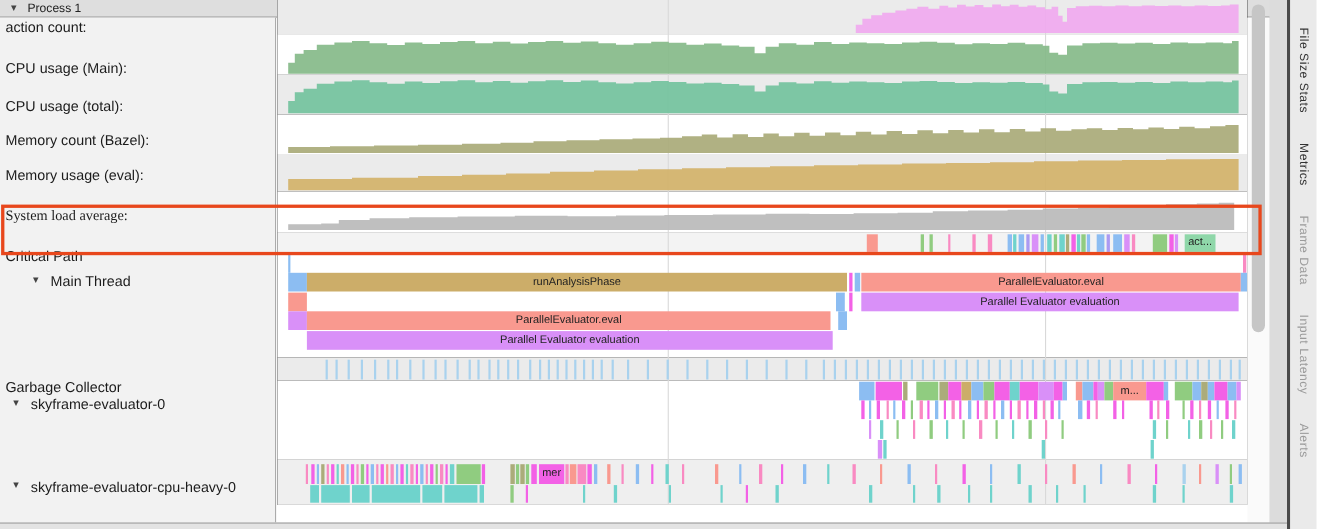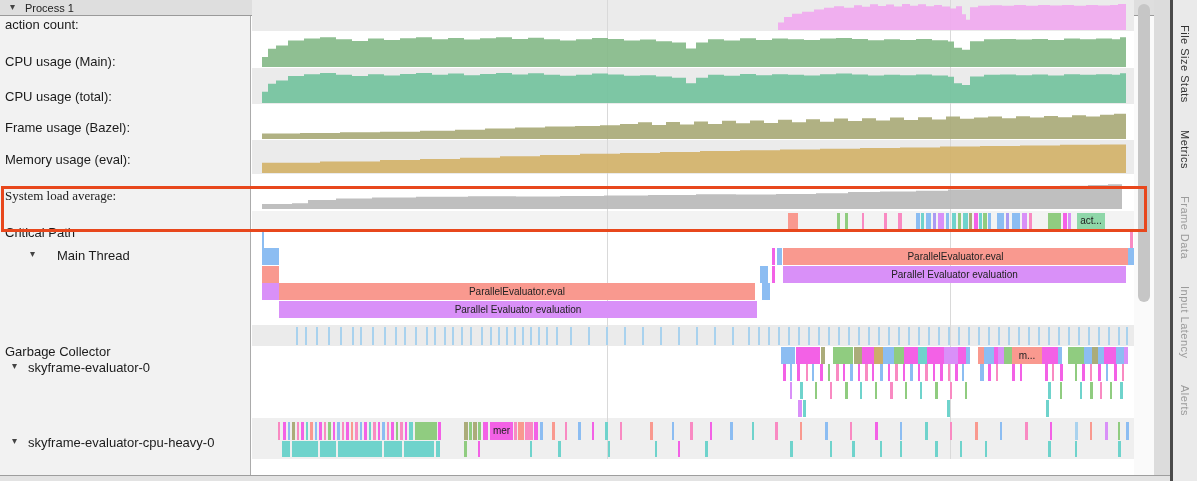--- a/index.html
+++ b/index.html
@@ -56,34 +56,34 @@
       <div class="rowlbl" style="left: 0px; top: 1px;">
         <span style="position: absolute; left: 5px; white-space: nowrap;">action count:</span>
       </div>
       <div class="rowlbl" style="left: 0px; top: 38px;">
         <span style="position: absolute; left: 5px; white-space: nowrap;">CPU usage (Main):</span>
       </div>
       <div class="rowlbl" style="left: 0px; top: 73px;">
         <span style="position: absolute; left: 5px; white-space: nowrap;">CPU usage (total):</span>
       </div>
       <div class="rowlbl" style="left: 0px; top: 104px;">
-        <span style="position: absolute; left: 5px; white-space: nowrap;">Frame usage (Bazel):</span>
+        <span style="position: absolute; left: 5px; white-space: nowrap;">Memory count (Bazel):</span>
       </div>
       <div class="rowlbl" style="left: 0px; top: 136px;">
         <span style="position: absolute; left: 5px; white-space: nowrap;">Memory usage (eval):</span>
       </div>
       <div class="rowlbl" style="left: 0px; top: 172px;">
         <span style="position: absolute; left: 5px; white-space: nowrap; font-family: Liberation Serif, serif;">System load average:</span>
       </div>
       <div class="rowlbl" style="left: 0px; top: 209px;">
         <span style="position: absolute; left: 5px; white-space: nowrap;">Critical Path</span>
       </div>
       <div class="rowlbl" style="left: 0px; top: 232px;">
         <span class="tri" style="position: absolute; left: 30px;">▾</span>
-        <span style="position: absolute; left: 57px; white-space: nowrap; text-align: right;">Main Thread</span>
+        <span style="position: absolute; left: 46px; white-space: nowrap; text-align: right;">Main Thread</span>
       </div>
       <div class="rowlbl" style="left: 0px; top: 328px;">
         <span style="position: absolute; left: 5px; white-space: nowrap;">Garbage Collector</span>
       </div>
       <div class="rowlbl" style="left: 0px; top: 344px;">
         <span class="tri" style="position: absolute; left: 12px;">▾</span>
         <span style="position: absolute; left: 28px; white-space: nowrap;">skyframe-evaluator-0</span>
       </div>
       <div class="rowlbl" style="left: 0px; top: 419px;">
         <span class="tri" style="position: absolute; left: 12px;">▾</span>
@@ -147,20 +147,21 @@
       <div class="seg" style="left: 760px; top: 213px; width: 8px; height: 16px; background: rgb(140, 189, 242); line-height: 16px;"></div>
       <div class="seg" style="left: 770px; top: 213px; width: 5px; height: 16px; background: rgb(217, 144, 248); line-height: 16px;"></div>
       <div class="seg" style="left: 777px; top: 213px; width: 3px; height: 16px; background: rgb(249, 138, 194); line-height: 16px;"></div>
       <div class="seg" style="left: 796px; top: 213px; width: 13px; height: 16px; background: rgb(144, 204, 128); line-height: 16px;"></div>
       <div class="seg" style="left: 811px; top: 213px; width: 4px; height: 16px; background: rgb(243, 97, 230); line-height: 16px;"></div>
       <div class="seg" style="left: 816px; top: 213px; width: 3px; height: 16px; background: rgb(217, 144, 248); line-height: 16px;"></div>
       <div class="seg" style="left: 825px; top: 213px; width: 28px; height: 16px; background: rgb(143, 215, 169); line-height: 16px;">act...</div>
       <div class="seg" style="left: 10px; top: 231px; width: 2px; height: 17px; background: rgb(140, 189, 242); line-height: 17px;"></div>
       <div class="seg" style="left: 878px; top: 231px; width: 3px; height: 17px; background: rgb(249, 138, 194); line-height: 17px;"></div>
       <div class="seg" style="left: 10px; top: 248px; width: 17px; height: 17px; background: rgb(140, 189, 242); line-height: 17px;"></div>
+      <div class="seg" style="left: 27px; top: 248px; width: 491px; height: 17px; background: rgb(204, 173, 105); line-height: 17px;">runAnalysisPhase</div>
       <div class="seg" style="left: 520px; top: 248px; width: 3px; height: 17px; background: rgb(243, 97, 230); line-height: 17px;"></div>
       <div class="seg" style="left: 525px; top: 248px; width: 5px; height: 17px; background: rgb(140, 189, 242); line-height: 17px;"></div>
       <div class="seg" style="left: 531px; top: 248px; width: 345px; height: 17px; background: rgb(249, 153, 143); line-height: 17px;">ParallelEvaluator.eval</div>
       <div class="seg" style="left: 876px; top: 248px; width: 6px; height: 17px; background: rgb(140, 189, 242); line-height: 17px;"></div>
       <div class="seg" style="left: 10px; top: 266px; width: 17px; height: 17px; background: rgb(249, 153, 143); line-height: 17px;"></div>
       <div class="seg" style="left: 508px; top: 266px; width: 8px; height: 17px; background: rgb(140, 189, 242); line-height: 17px;"></div>
       <div class="seg" style="left: 520px; top: 266px; width: 3px; height: 17px; background: rgb(243, 97, 230); line-height: 17px;"></div>
       <div class="seg" style="left: 531px; top: 266px; width: 343px; height: 17px; background: rgb(217, 144, 248); line-height: 17px;">Parallel Evaluator evaluation</div>
       <div class="seg" style="left: 10px; top: 283px; width: 17px; height: 17px; background: rgb(217, 144, 248); line-height: 17px;"></div>
       <div class="seg" style="left: 27px; top: 283px; width: 476px; height: 17px; background: rgb(249, 153, 143); line-height: 17px;">ParallelEvaluator.eval</div>

